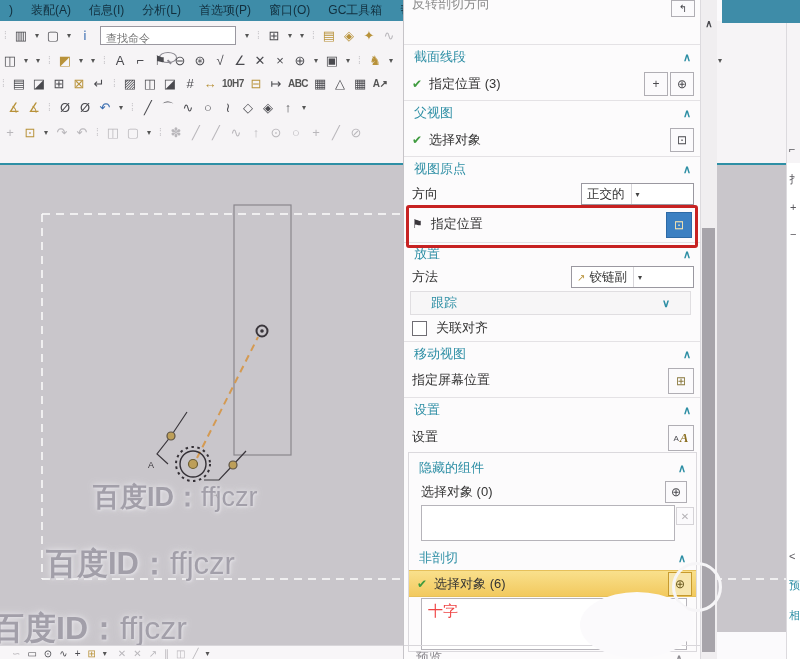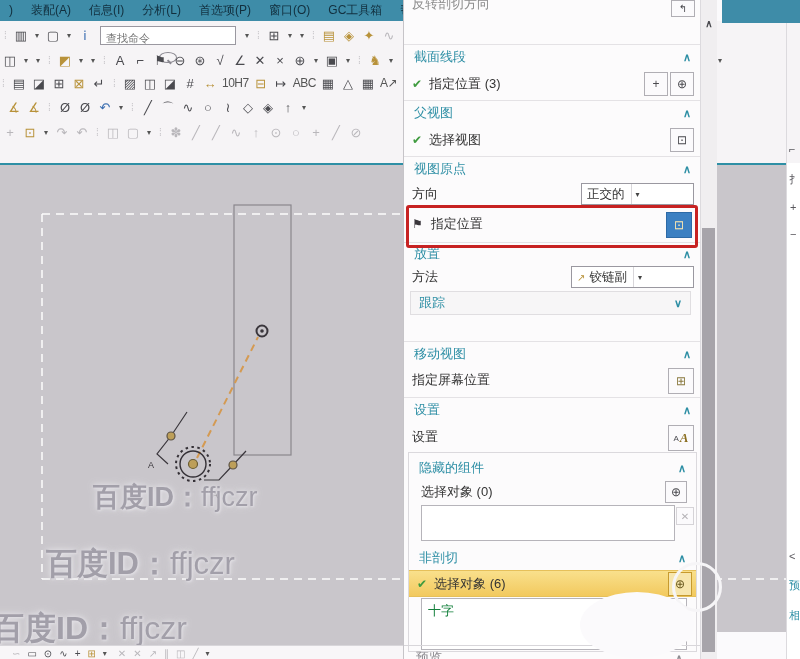--- a/index.html
+++ b/index.html
@@ -10,21 +10,21 @@
            display:flex;align-items:center;font-size:12px;color:#122f3e;z-index:1}
   .menu-item{padding:0 9px;line-height:21px;white-space:nowrap}
   
   .toolbars{position:absolute;left:0;top:21px;width:800px;height:142px;background:#f6f4f6;z-index:1}
   .trow{position:absolute;display:flex;align-items:center;gap:4px;height:23px;font-size:13px;color:#4a4a4f}
   .trow span{display:inline-block;min-width:16px;text-align:center;line-height:21px}
   .r1{top:3px;left:2px}.r2{top:28px;left:2px}.r3{top:51px;left:0}.r4{top:75px;left:6px}.r5{top:100px;left:2px}
   .gold{color:#b8923a}.blue{color:#3a6db0}.dis{color:#b9b7bb}
   .dd{min-width:8px!important;font-size:8px;color:#555}
   .sep{min-width:7px!important;font-size:10px;color:#c9c7cb}
-  .txt{font-size:12px;font-weight:normal;letter-spacing:-.5px;color:#555}
+  .txt{font-size:10px;font-weight:bold;letter-spacing:-.5px;color:#555}
   .searchbox{display:flex;align-items:center;width:128px;height:17px;border:1px solid #9a98a0;
              background:#fff;padding:0 3px;margin:0 3px}
   .searchbox input{flex:1;min-width:0;border:none;outline:none;background:transparent;font-size:11px;color:#555}
   .mag{position:relative;width:9px;height:9px;border:1.5px solid #8a8890;border-radius:50%;flex:none}
   .mag::after{content:"";position:absolute;left:7px;top:8px;width:5px;height:1.5px;background:#8a8890;transform:rotate(45deg)}
   
   .canvas{position:absolute;left:0;top:163px;width:786px;height:482px;background:#c9c6cb;
           border-top:2px solid #2e8fa5;z-index:1}
   .canvas svg{position:absolute;left:0;top:0}
   .wm{position:absolute;color:#a29fa9;white-space:nowrap;
@@ -60,24 +60,24 @@
   .ddl{position:absolute;right:7px;display:flex;align-items:center;border:1px solid #9a98a0;
        background:#fff;height:20px;font-size:12.5px;padding:0 0 0 5px;gap:4px}
   .ddl .caret{font-size:8px;color:#444;border-left:1px solid #d8d6da;align-self:stretch;
               display:flex;align-items:center;padding:0 4px;margin-left:2px}
   .cutlbl{color:#8b8b8b}
   .redbox{position:absolute;left:2px;right:3px;top:205px;height:37px;border:3px solid #c72222;
           border-radius:3px;pointer-events:none;z-index:3}
   .bluebtn{background:#3c80c2;border-color:#2d6aa6;color:#ffe9b0}
   .trackbar{position:absolute;left:6px;right:10px;top:291px;height:22px;background:#f7f6f7;
             border:1px solid #e0dee1;display:flex;align-items:center;justify-content:space-between;
-            padding:0 8px;color:#2e8fa5}
+            padding:0 20px;color:#2e8fa5}
   .grp{position:absolute;left:4px;right:4px;top:452px;height:198px;border:1px solid #dbd9dd}
   .grp .phead{border-top:none;padding:0 10px}
-  .lbox{position:absolute;background:#fff;border:1px solid #b6b4ba;font-size:13px;color:#15803d}
+  .lbox{position:absolute;background:#fff;border:1px solid #b6b4ba;font-size:15px;color:#ef4444}
   .yellow{background:linear-gradient(#f9e08c,#f2c95e);border-top:1px solid #e6c05a;border-bottom:1px solid #e6c05a}
   .ybtn{background:#f7e6ae;border-color:#c79a2e;color:#6a5a20}
   .psep{position:absolute;left:0;right:0;top:645px;height:1px;background:#d8d6da}
   .settings-icon i{font-style:italic;font-weight:bold;font-size:13px;color:#8a6d1f;font-family:"Liberation Serif",serif}
   .settings-icon s{text-decoration:none;font-size:8px;margin-right:1px}
   
   .vscroll{position:absolute;left:700px;top:0;width:16px;height:659px;background:#f0eef0;
            border-left:1px solid #dcdade;z-index:6}
   .vscroll .up{position:absolute;left:0;width:16px;top:18px;text-align:center;font-size:10px;color:#4a4a4f;font-weight:bold}
   .vthumb{position:absolute;left:1px;width:13px;top:228px;height:424px;background:#a7a4aa}
@@ -308,21 +308,21 @@
     <span class="btn gold" style="right:33px">+</span>
     <span class="btn" style="right:7px">⊕</span>
   </div>
 
   <div class="phead" style="top:100px">
     <span>父视图</span>
     <span class="chev">∧</span>
   </div>
   <div class="prow" style="top:126px;height:28px">
     <span class="gchk">✔</span>
-    <span>选择视图</span>
+    <span>选择对象</span>
     <span class="btn" style="right:7px">⊡</span>
   </div>
 
   <div class="phead" style="top:156px">
     <span>视图原点</span>
     <span class="chev">∧</span>
   </div>
   <div class="prow" style="top:182px;height:24px">
     <span>方向</span>
     <span class="ddl" style="width:106px">
@@ -347,20 +347,24 @@
     <span class="ddl" style="width:116px">
       <span class="gold" style="font-size:10px">↗</span>
       <span>铰链副</span>
       <span class="caret">▾</span>
     </span>
   </div>
   <div class="trackbar">
     <span>跟踪</span>
     <span class="chev">∨</span>
   </div>
+  <div class="prow" style="top:315px">
+    <span class="chk"></span>
+    <span>关联对齐</span>
+  </div>
 
   <div class="phead" style="top:341px">
     <span>移动视图</span>
     <span class="chev">∧</span>
   </div>
   <div class="prow" style="top:366px;height:28px">
     <span>指定屏幕位置</span>
     <span class="btn" style="right:7px;width:24px;height:24px;color:#8a7a40">⊞</span>
   </div>
 

